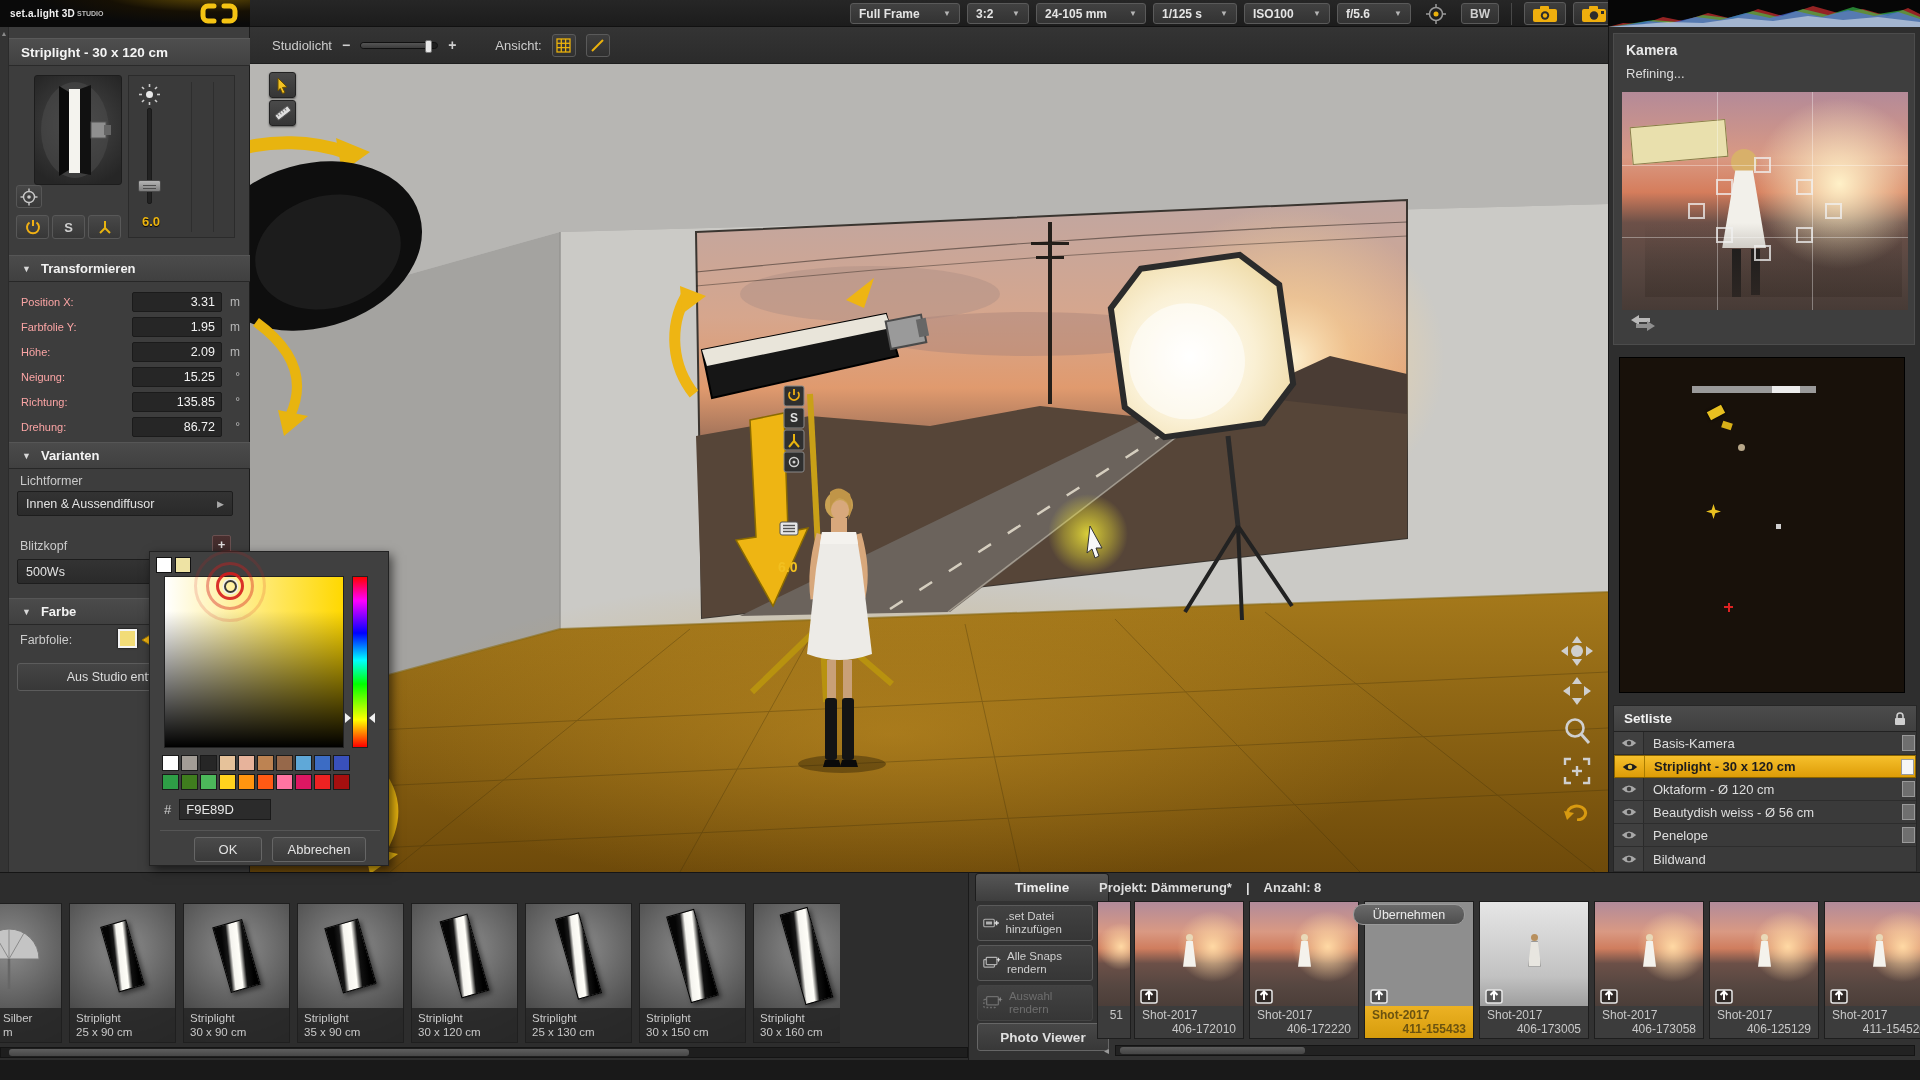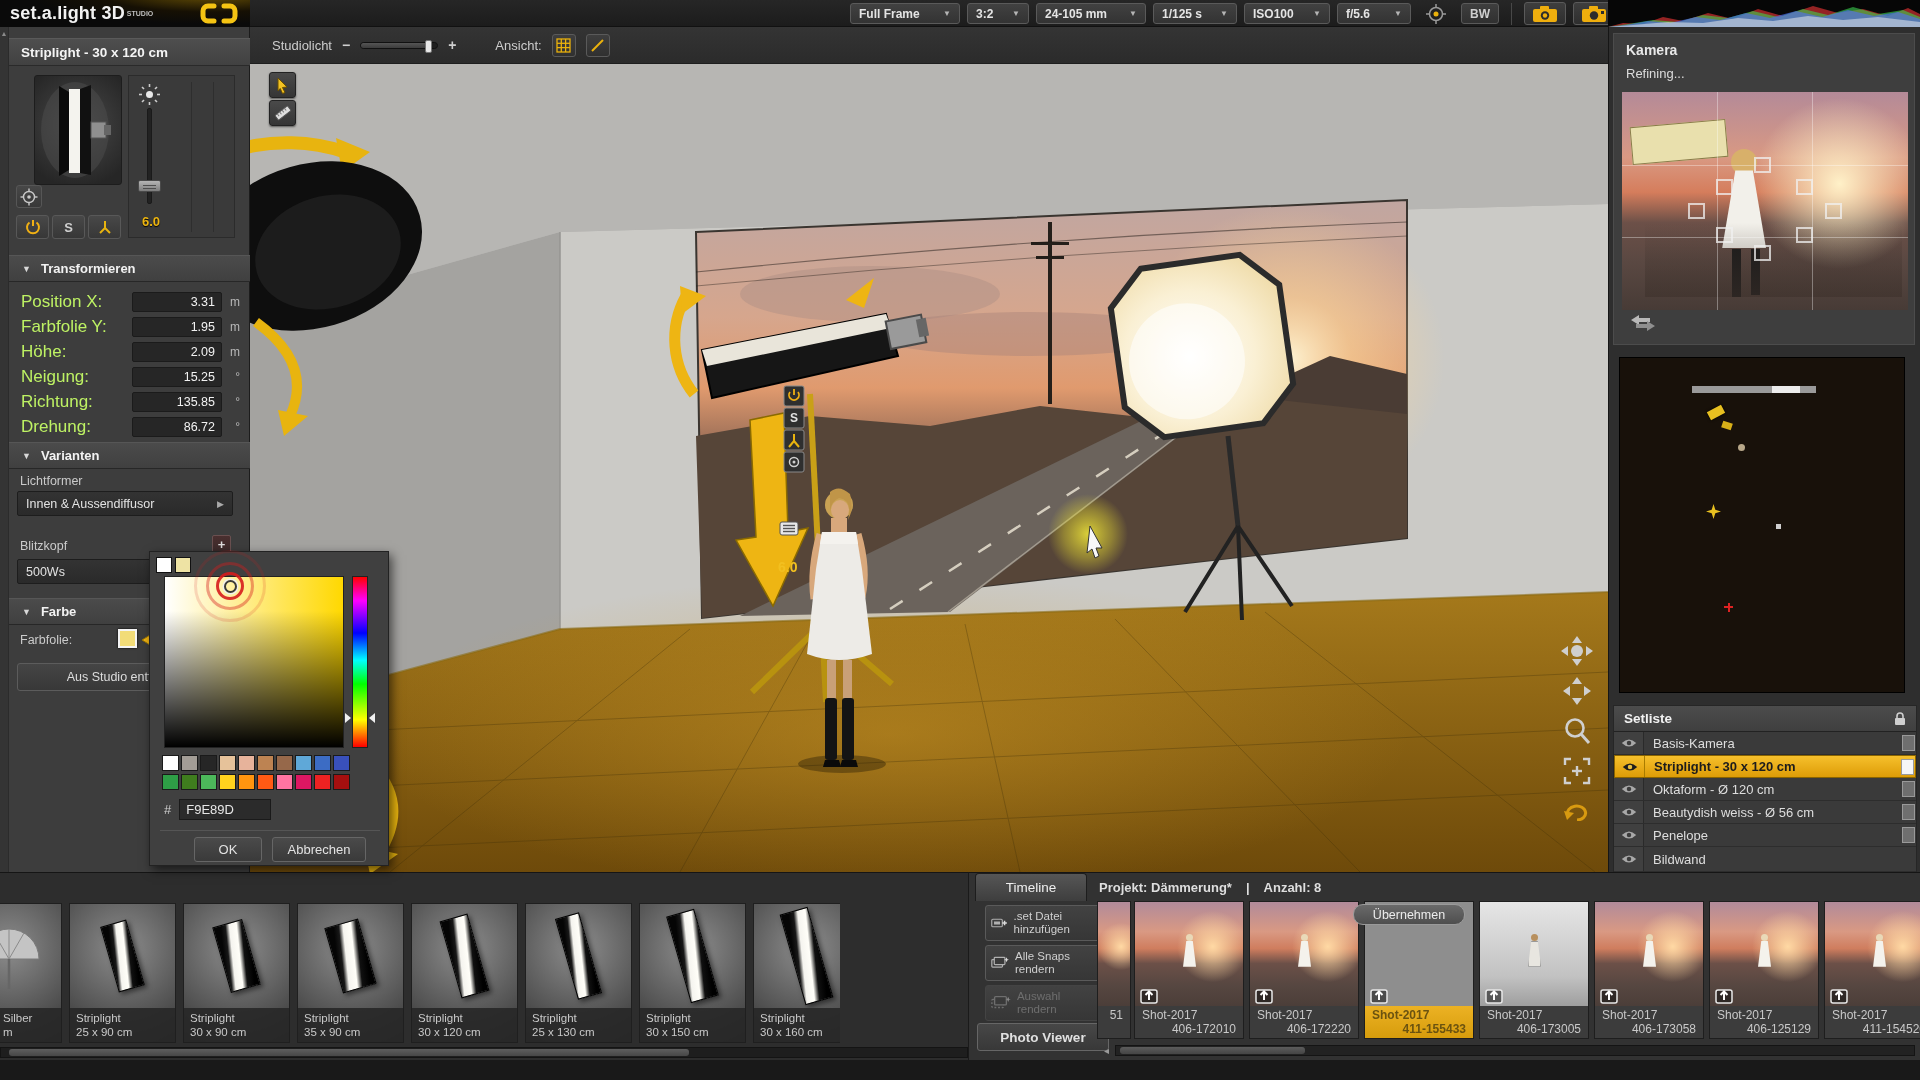--- a/index.html
+++ b/index.html
@@ -3,21 +3,21 @@
 <meta charset="utf-8">
 <style>
 *{box-sizing:border-box;margin:0;padding:0}
 html,body{background:#101010;font-family:"Liberation Sans",sans-serif}
 .app{position:relative;width:1920px;height:1080px;background:#2a2a2a;overflow:hidden;font-family:"Liberation Sans",sans-serif}
 .abs{position:absolute}
 
 
 .topbar{position:absolute;left:0;top:0;width:1920px;height:27px;background:linear-gradient(#262626,#1c1c1c);border-bottom:1px solid #111;z-index:30}
 .logo-area{position:absolute;left:0;top:0;width:250px;height:27px;background:radial-gradient(ellipse 180px 30px at 210px -6px,#6b5305 0%,#161004 60%,#0a0a0a 100%);display:flex;align-items:center;padding-left:10px}
-.logo-text{color:#f2f2f2;font-size:18px;font-weight:bold;letter-spacing:.2px}
+.logo-text{color:#f2f2f2;font-size:10px;font-weight:bold;letter-spacing:.2px}
 .logo-sup{color:#bdbdbd;font-size:7px;font-weight:bold;vertical-align:super;margin-left:2px}
 .logo-mark{position:absolute;left:198px;top:2px}
 .cam-settings{position:absolute;left:850px;top:0;height:27px;display:flex;align-items:center;gap:7px}
 .dd{display:flex;align-items:center;justify-content:space-between;background:linear-gradient(#414141,#333);border:1px solid #5a5a5a;border-radius:3px;height:21px;padding:0 8px;color:#e4e4e4;font-size:12px;font-weight:bold;cursor:default}
 .dd .caret{color:#b5b5b5;font-size:8px;margin-left:10px}
 .dd-full{width:110px}.dd-ratio{width:62px}.dd-lens{width:110px}.dd-shutter{width:84px}.dd-iso{width:86px}.dd-fstop{width:74px}
 .tb-icon-btn{width:36px;height:22px;display:flex;align-items:center;justify-content:center;background:transparent}
 .bw-btn{width:38px;height:21px;background:linear-gradient(#3e3e3e,#303030);border:1px solid #5a5a5a;border-radius:3px;color:#cfcfcf;font-size:12px;font-weight:bold;display:flex;align-items:center;justify-content:center}
 .tb-sep{width:1px;height:22px;background:#484848;margin:0 5px}
 .cam-btn{width:42px;height:23px;background:linear-gradient(#3e3e3e,#2e2e2e);border:1px solid #5a5a5a;border-radius:3px;display:flex;align-items:center;justify-content:center}
@@ -33,21 +33,21 @@
 .lp-groove2{position:absolute;top:6px;width:1px;height:150px;background:#2e2e2e}
 .lp-handle{position:absolute;left:9px;top:104px;width:23px;height:12px;background:linear-gradient(#b5b5b5,#7d7d7d);border:1px solid #4a4a4a;border-radius:2px}
 .lp-handle::after{content:"";position:absolute;left:4px;right:4px;top:4px;height:1px;background:#4e4e4e;box-shadow:0 3px 0 #4e4e4e}
 .lp-value{position:absolute;left:4px;top:138px;width:36px;text-align:center;color:#ecb40f;font-size:13px;font-weight:bold;text-shadow:0 1px 1px #000}
 .lp-target-btn{position:absolute;left:16px;top:158px;width:26px;height:23px;background:linear-gradient(#474747,#383838);border:1px solid #565656;border-radius:3px;display:flex;align-items:center;justify-content:center}
 .lp-btnrow{position:absolute;left:16px;top:188px;display:flex;gap:3px}
 .lp-btn{width:33px;height:24px;background:linear-gradient(#484848,#373737);border:1px solid #585858;border-radius:3px;display:flex;align-items:center;justify-content:center;color:#cfcfcf;font-size:13px;font-weight:bold}
 .sech{position:absolute;left:9px;width:241px;height:27px;background:linear-gradient(#4b4b4b,#404040);border-top:1px solid #565656;border-bottom:1px solid #272727;display:flex;align-items:center;gap:10px;padding-left:13px;color:#f2f2f2;font-weight:bold;font-size:13px}
 .sech .tri{font-size:9px;color:#d8d8d8}
 .trow{position:absolute;left:9px;width:241px;height:25px;display:flex;align-items:center;padding:0 10px 0 12px}
-.trow .lbl{flex:1;color:#bef264;font-size:17px}
+.trow .lbl{flex:1;color:#fca5a5;font-size:11px}
 .trow .val{width:90px;background:#262626;border:1px solid #1b1b1b;color:#f2f2f2;text-align:right;padding:2px 6px;font-size:12.5px;border-radius:2px}
 .trow .unit{width:18px;color:#b8b8b8;text-align:right;font-size:12px}
 .lp-label{position:absolute;left:20px;color:#cbcbcb;font-size:12.5px}
 .lp-dd{position:absolute;left:17px;width:216px;height:25px;background:linear-gradient(#333,#2a2a2a);border:1px solid #1d1d1d;border-radius:2px;color:#e2e2e2;font-size:12.5px;display:flex;align-items:center;justify-content:space-between;padding:0 8px}
 .lp-dd .tri-r{color:#aaa;font-size:9px}
 .lp-plus{position:absolute;left:212px;width:19px;height:19px;background:linear-gradient(#4a2f2f,#3a2a2a);border:1px solid #6a5050;border-radius:2px;color:#ddd;font-size:13px;font-weight:bold;display:flex;align-items:center;justify-content:center}
 .ff-swatch{position:absolute;left:118px;width:19px;height:19px;background:#f2dc78;border:2px solid #f4f4f4;box-shadow:0 0 2px #000}
 .studio-btn{position:absolute;left:17px;width:216px;height:28px;background:linear-gradient(#454545,#383838);border:1px solid #5c5c5c;border-radius:3px;color:#dcdcdc;font-size:12.5px;display:flex;align-items:center;justify-content:center;overflow:hidden;white-space:nowrap}
 
 
@@ -111,23 +111,23 @@
 .lt-thumb:first-child{margin-left:-45px}
 .lt-shape{position:absolute;left:0;top:0;width:100%;height:104px;display:flex;align-items:center;justify-content:center}
 .strip-sb{background:linear-gradient(100deg,#050505 18%,#181818 30%,#f5f4ef 40%,#fffef8 58%,#101010 70%,#000 88%);border:1px solid #000;transform:rotate(-16deg);box-shadow:2px 3px 5px rgba(0,0,0,.5)}
 .lt-label{position:absolute;left:0;bottom:0;width:100%;height:34px;background:rgba(38,38,38,.88);color:#c9c9c9;font-size:11.5px;padding:3px 6px;line-height:1.25}
 .lt-thumb.cut .lt-label{padding-left:47px}
 .h-scroll{position:absolute;left:0;top:174px;width:968px;height:11px;background:#1e1e1e;border:1px solid #141414}
 .h-scroll .handle{position:absolute;left:8px;top:1px;width:680px;height:7px;background:linear-gradient(#5e5e5e,#474747);border-radius:3px}
 
 
 .timeline{position:absolute;left:968px;top:872px;width:952px;height:188px;background:#323232;border-top:1px solid #151515;border-left:1px solid #1a1a1a;z-index:20}
-.tl-tab{position:absolute;left:6px;top:0;width:112px;height:28px;background:linear-gradient(#565656,#3e3e3e);border:1px solid #1d1d1d;border-bottom:none;border-radius:4px 4px 0 0;display:flex;align-items:center;justify-content:center;color:#efefef;font-size:13.5px;font-weight:normal}
+.tl-tab{position:absolute;left:6px;top:0;width:134px;height:28px;background:linear-gradient(#565656,#3e3e3e);border:1px solid #1d1d1d;border-bottom:none;border-radius:4px 4px 0 0;display:flex;align-items:center;justify-content:center;color:#efefef;font-size:13.5px;font-weight:bold}
 .tl-header{position:absolute;left:130px;top:0;height:28px;display:flex;align-items:center;gap:14px;color:#dedede;font-size:13px;font-weight:bold}
-.tl-btn{position:absolute;left:16px;width:116px;height:36px;background:linear-gradient(#424242,#363636);border:1px solid #5a5a5a;border-radius:3px;display:flex;align-items:center;gap:6px;padding:11px 5px;color:#cfcfcf;font-size:11.5px;line-height:1.15}
+.tl-btn{position:absolute;left:8px;width:116px;height:36px;background:linear-gradient(#424242,#363636);border:1px solid #5a5a5a;border-radius:3px;display:flex;align-items:center;gap:6px;padding:11px 5px;color:#cfcfcf;font-size:11.5px;line-height:1.15}
 .tl-btn.disabled{color:#6e6e6e;border-color:#444}
 .pv-btn{position:absolute;left:8px;top:150px;width:132px;height:28px;background:linear-gradient(#474747,#383838);border:1px solid #666;border-radius:3px;display:flex;align-items:center;justify-content:center;color:#e0e0e0;font-size:13.5px;font-weight:bold}
 .shot{position:absolute;top:28px;width:110px;height:138px;border:1px solid #1e1e1e;background:#3c3c3c}
 .shot-img{position:absolute;left:0;top:0;width:100%;height:106px;overflow:hidden}
 .shot-img.sunset{background:radial-gradient(circle at 72% 42%,#ffd9a4 0%,rgba(255,200,140,0) 36%),linear-gradient(#b18a9a 0%,#d99983 28%,#cf7d5e 44%,#6c5048 58%,#574741 78%,#4a3d38 100%)}
 .shot-img.studio{background:linear-gradient(#e6e6e6,#c2c2c2 70%,#9c9c9c)}
 .shot-img.empty{background:#8e8e8e}
 .shot-fig{position:absolute;left:44%;top:30%;width:14px;height:42px}
 .shot-fig .fh{width:7px;height:7px;border-radius:50%;background:#e9d9b8;margin:0 auto}
 .shot-fig .fd{width:13px;height:26px;background:#f4f2ec;clip-path:polygon(25% 0,75% 0,100% 100%,0 100%);margin:0 auto}

